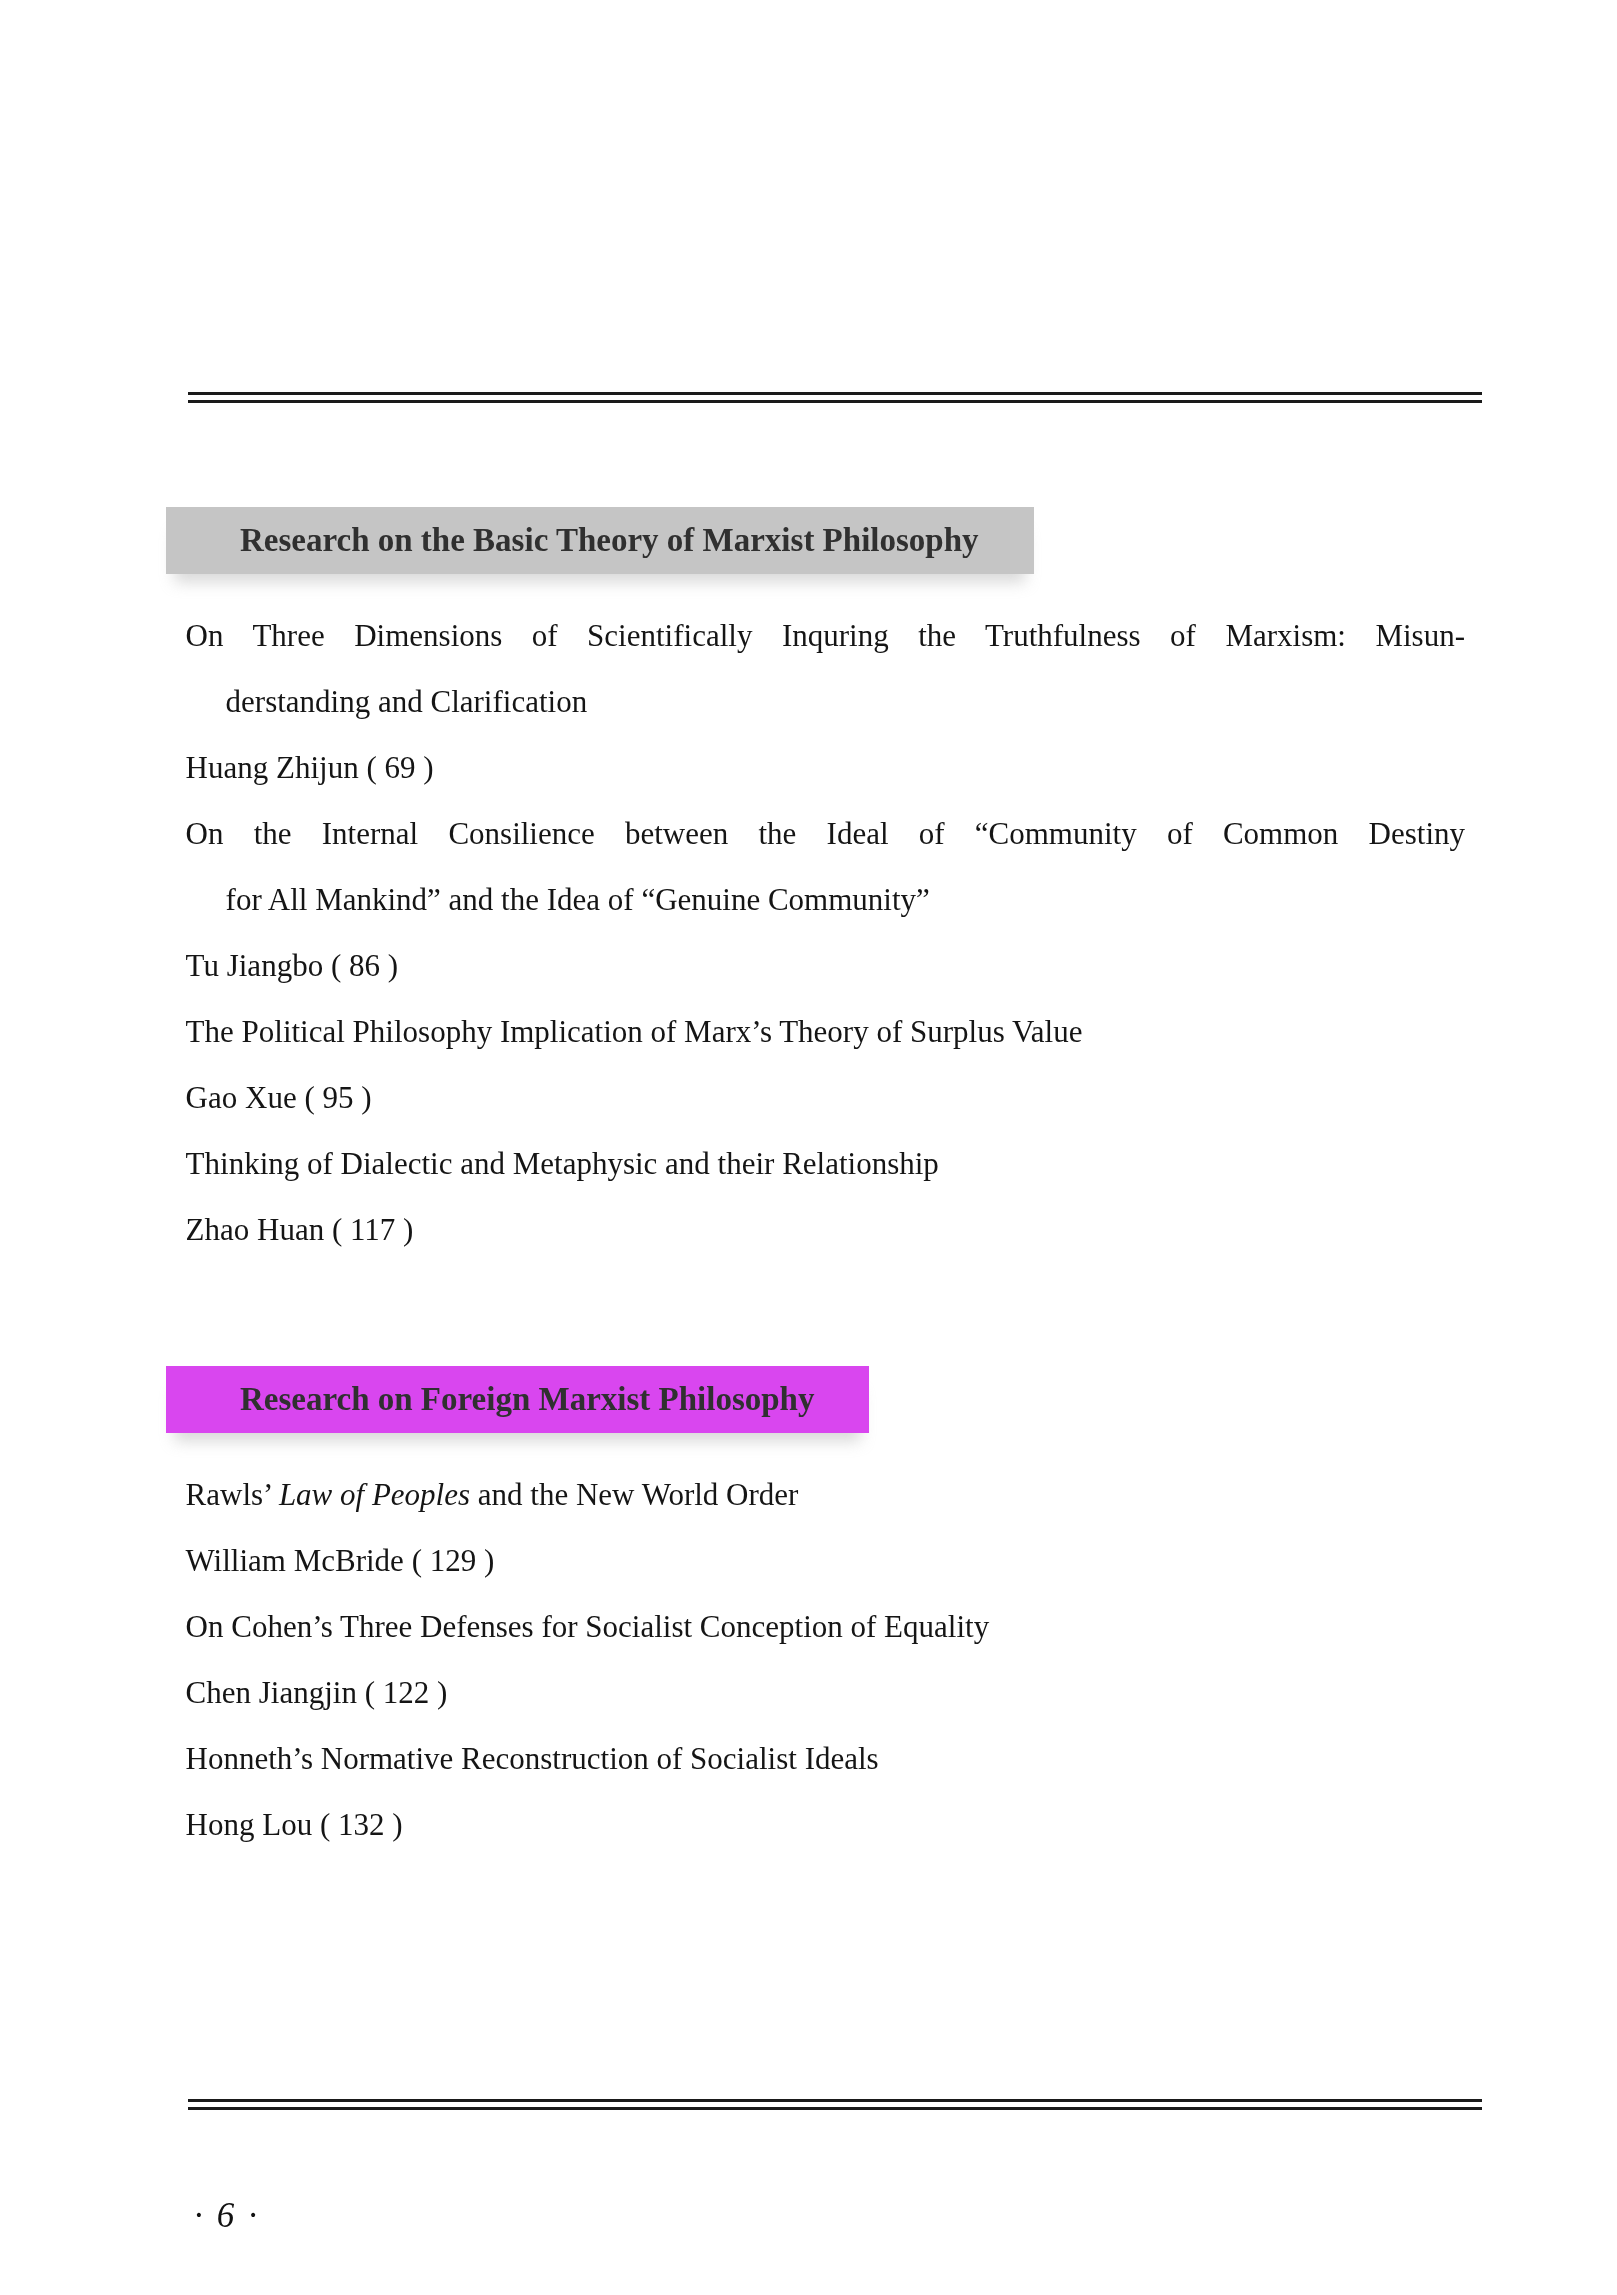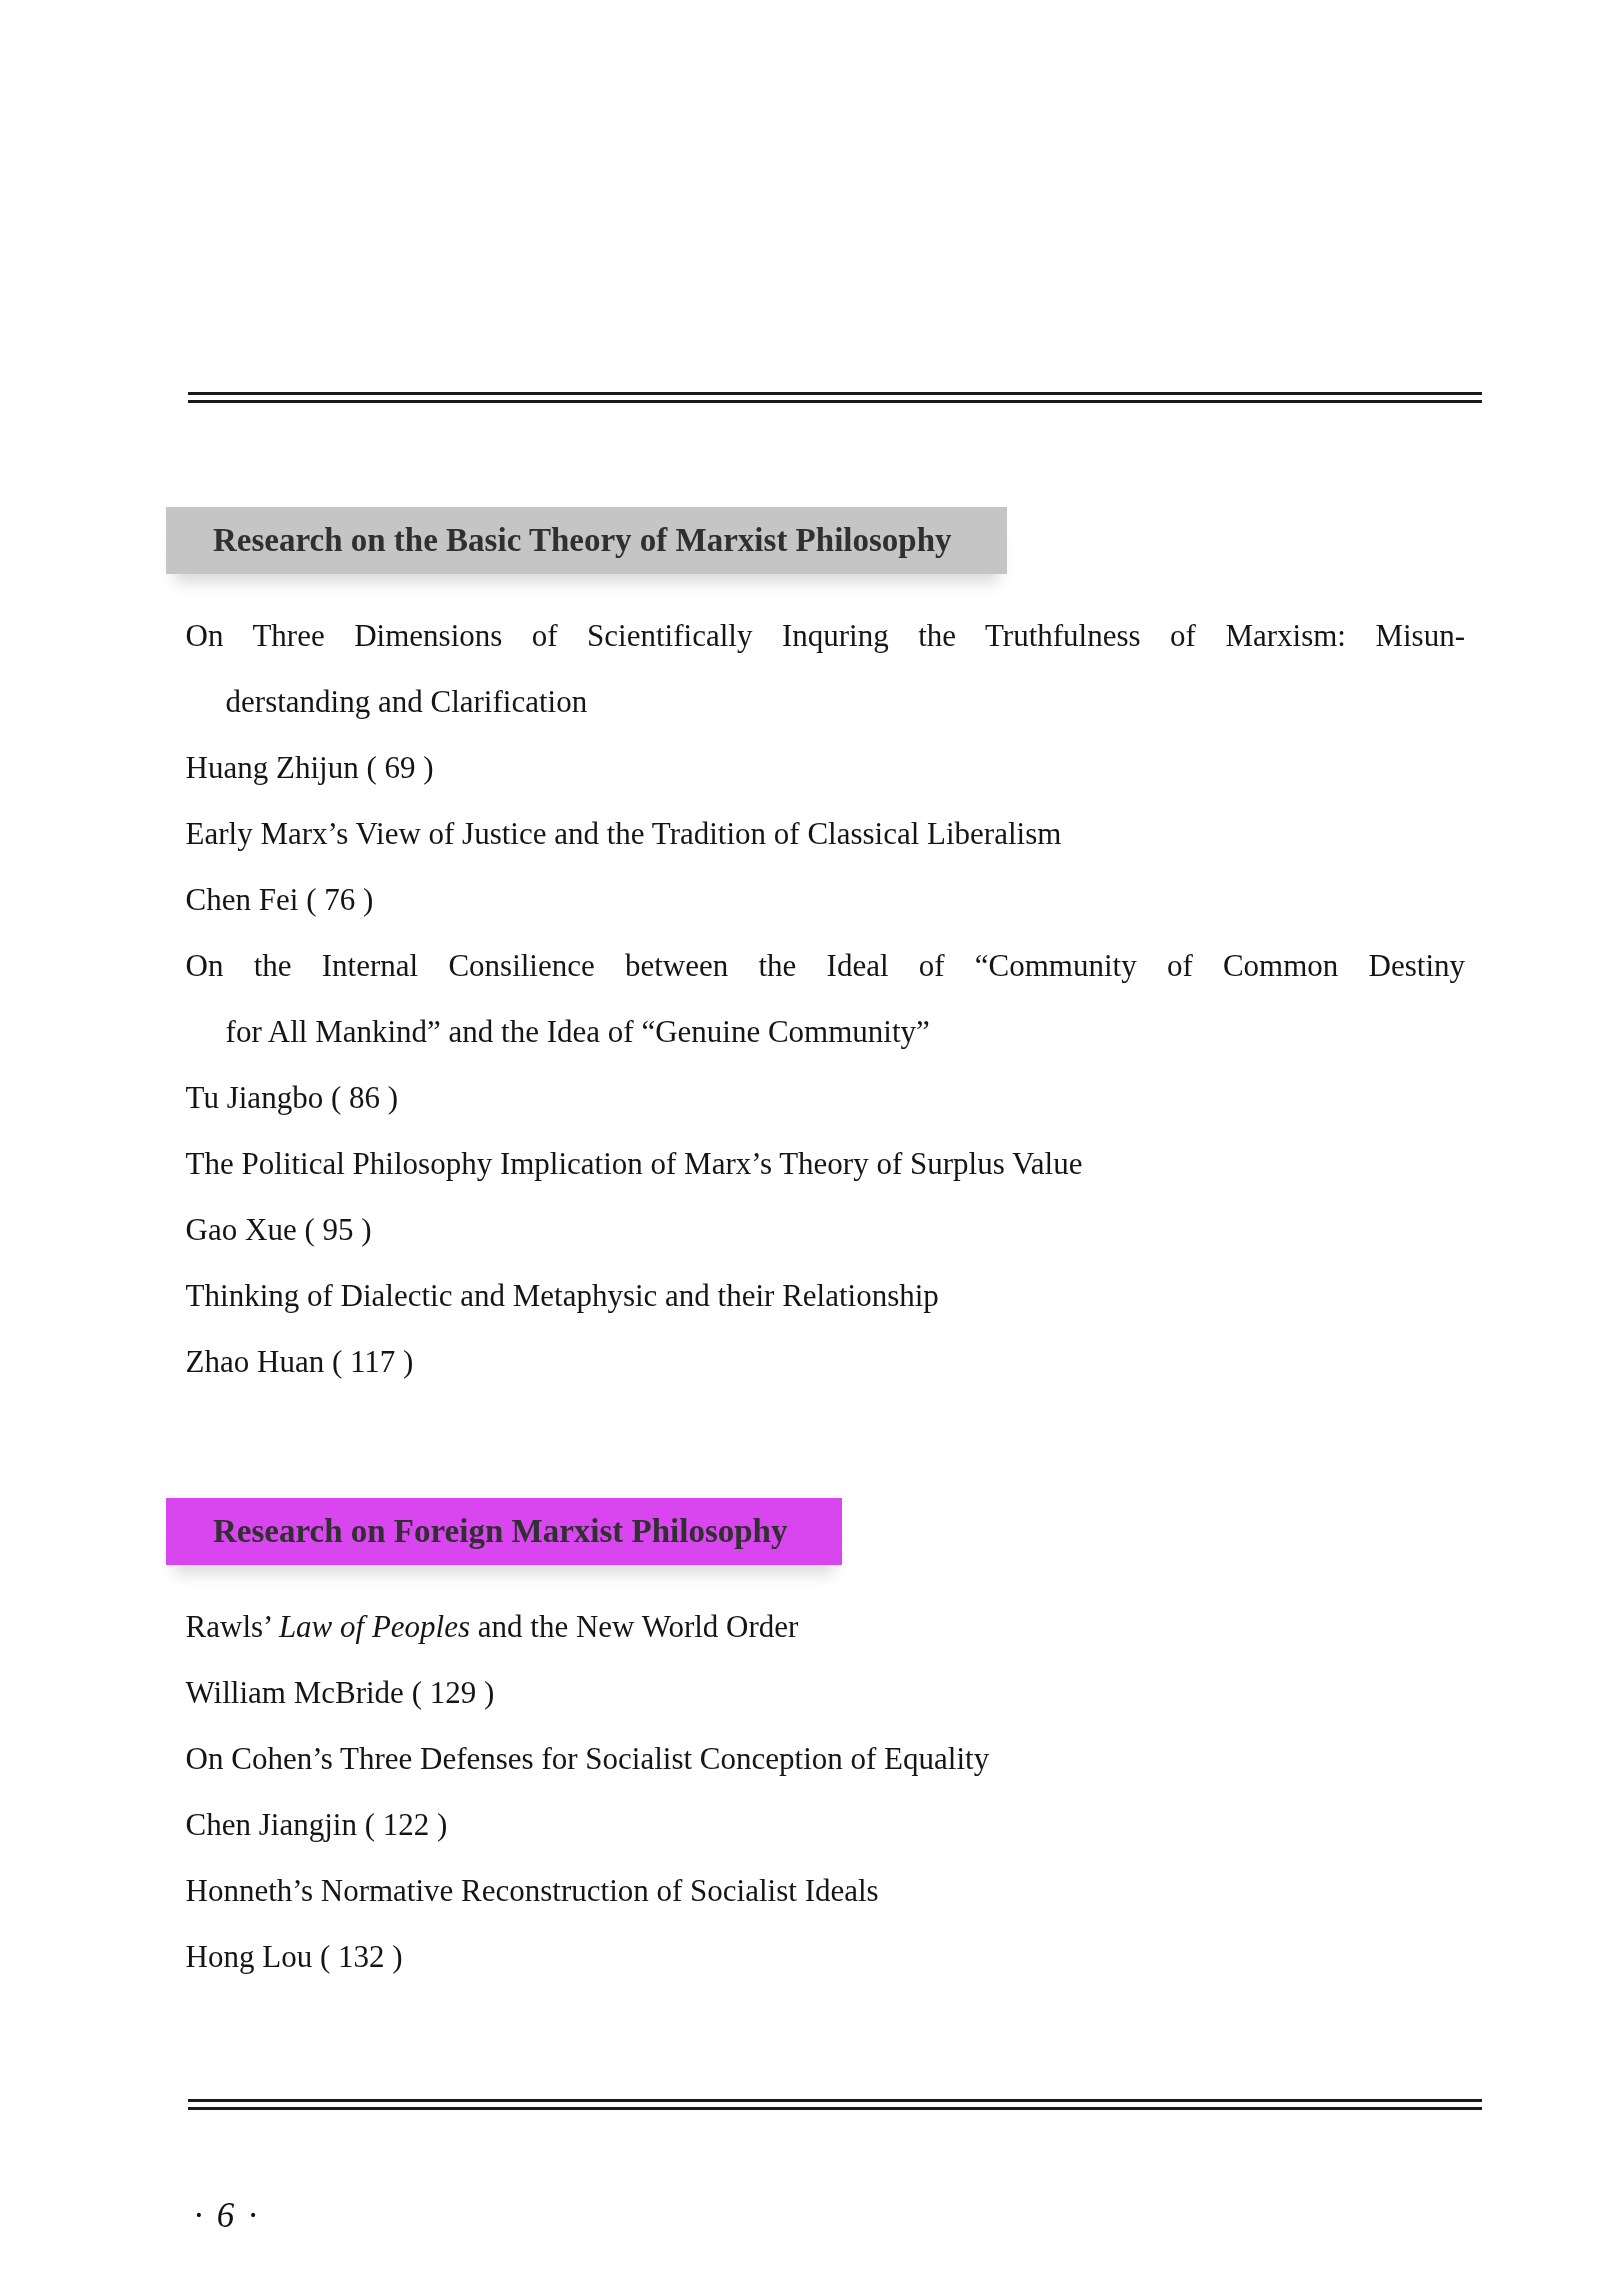--- a/index.html
+++ b/index.html
@@ -37,21 +37,21 @@
 
   .section-header {
     display: block;
     width: max-content;
     max-width: 1239px;
     background: #c5c5c5;
     color: #303030;
     font-weight: bold;
     font-size: 33px;
     line-height: 67px;
-    padding: 0 55px 0 47px;
+    padding: 0 55px 0 74px;
     box-shadow: 0 17px 14.3px -7.8px rgba(170,170,170,0.45);
   }
 
   .entries {
     margin: 29px 0 0 19.6px;
     font-size: 31px;
     line-height: 66px;
   }
   .title-line { white-space: nowrap; }
   .title-line.just {
@@ -85,26 +85,20 @@
     </div>
     <div class="entries">
   <div class="entry">
     <div class="title">
               <div class="title-line just"><span>On Three Dimensions of Scientifically Inquring the Truthfulness of Marxism: Misun-</span></div>
               <div class="title-line cont"><span>derstanding and Clarification</span></div>
             </div>
     <div class="author-line">Huang Zhijun ( 69 )</div>
   </div>
 
-  <div class="entry">
-    <div class="title">
-              <div class="title-line"><span>Early Marx’s View of Justice and the Tradition of Classical Liberalism</span></div>
-            </div>
-    <div class="author-line">Chen Fei ( 76 )</div>
-  </div>
 
   <div class="entry">
     <div class="title">
               <div class="title-line just"><span>On the Internal Consilience between the Ideal of “Community of Common Destiny</span></div>
               <div class="title-line cont"><span>for All Mankind” and the Idea of “Genuine Community”</span></div>
             </div>
     <div class="author-line">Tu Jiangbo ( 86 )</div>
   </div>
 
   <div class="entry">

